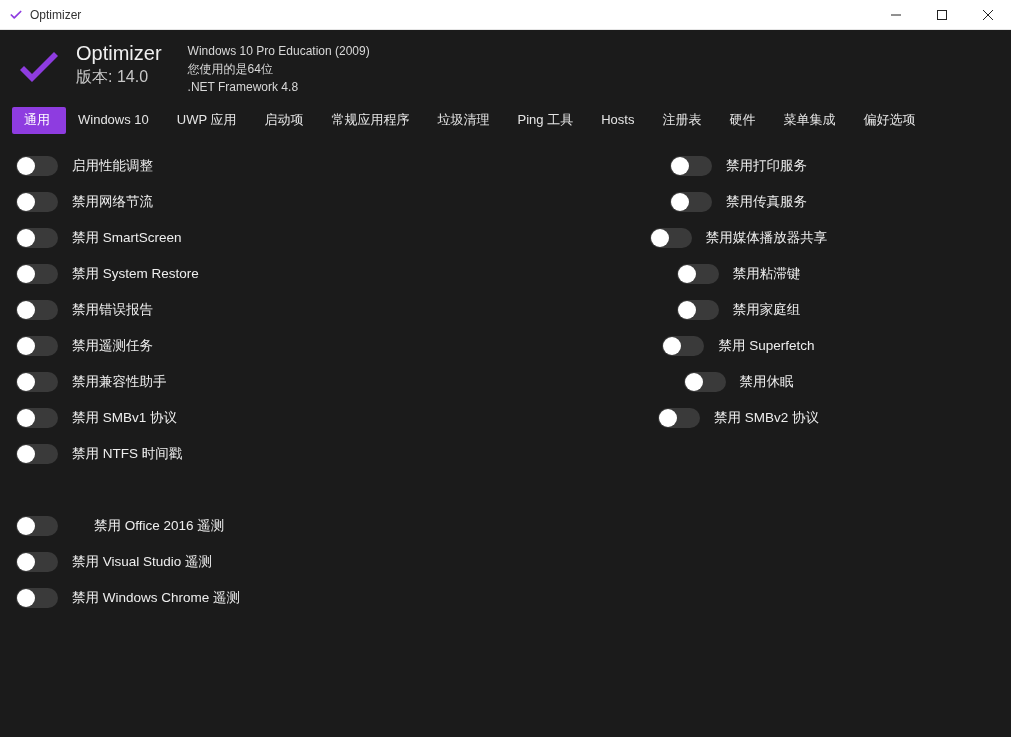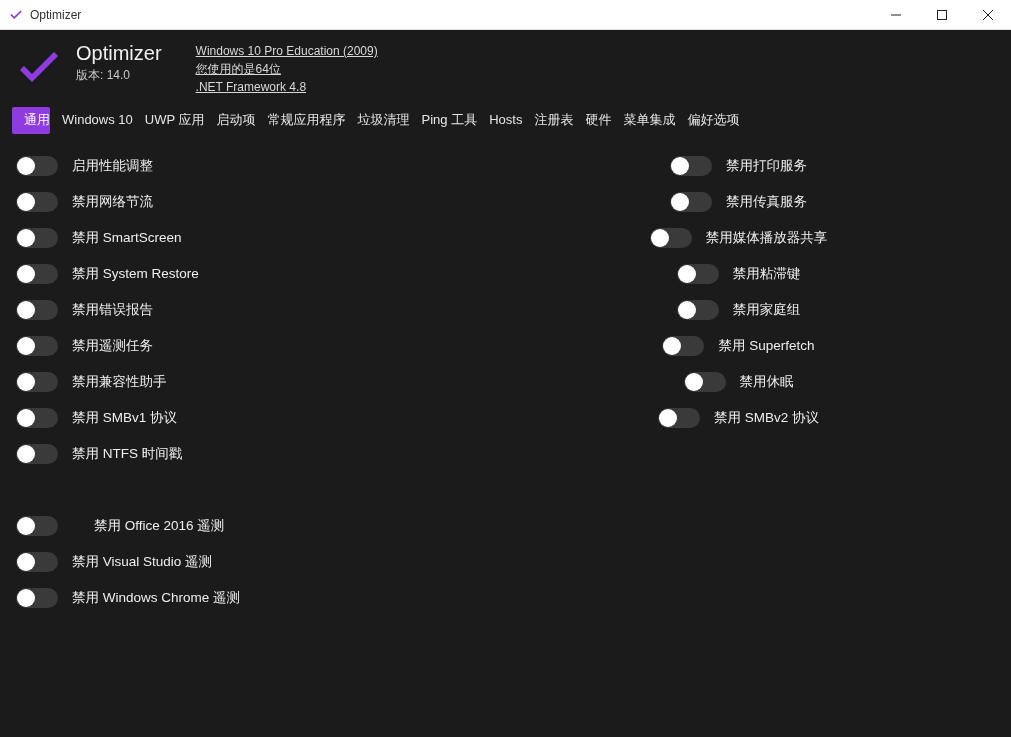--- a/index.html
+++ b/index.html
@@ -28,30 +28,30 @@
   
   .header {
     display: flex; align-items: flex-start; padding: 12px 16px 10px 14px; gap: 14px;
   }
   .header .logo {
     width: 48px; height: 40px; display: flex; align-items: center; justify-content: center;
     margin-top: 6px;
   }
   .header .title-block { display: flex; flex-direction: column; }
   .header .app-title { font-size: 20px; font-weight: 400; color: #f0f0f0; }
-  .header .app-version { font-size: 12px; color: #c8c8c8; margin-top: 2px; }
-  .header .sysinfo { margin-left: 20px; font-size: 12px; color: #d8d8d8; line-height: 1.5; text-decoration: underline; }
+  .header .app-version { font-size: 16px; color: #c8c8c8; margin-top: 2px; }
+  .header .sysinfo { margin-left: 12px; font-size: 12px; color: #d8d8d8; line-height: 1.5; }
 
   
   .tabs {
     display: flex; align-items: center; gap: 0; padding: 0 12px;
     height: 28px; font-size: 13px; color: #e5e5e5;
   }
   .tab {
-    padding: 4px 0 5px 12px; cursor: default; white-space: nowrap;
+    padding: 4px 16px 5px 12px; cursor: default; white-space: nowrap;
   }
   .tab.active {
     background: #8e3ce0; color: #fff; border-radius: 2px;
   }
 
   
   .content {
     flex: 1; padding: 14px 10px 26px 16px; display: flex; gap: 20px;
   }
   .col { display: flex; flex-direction: column; gap: 0; }

